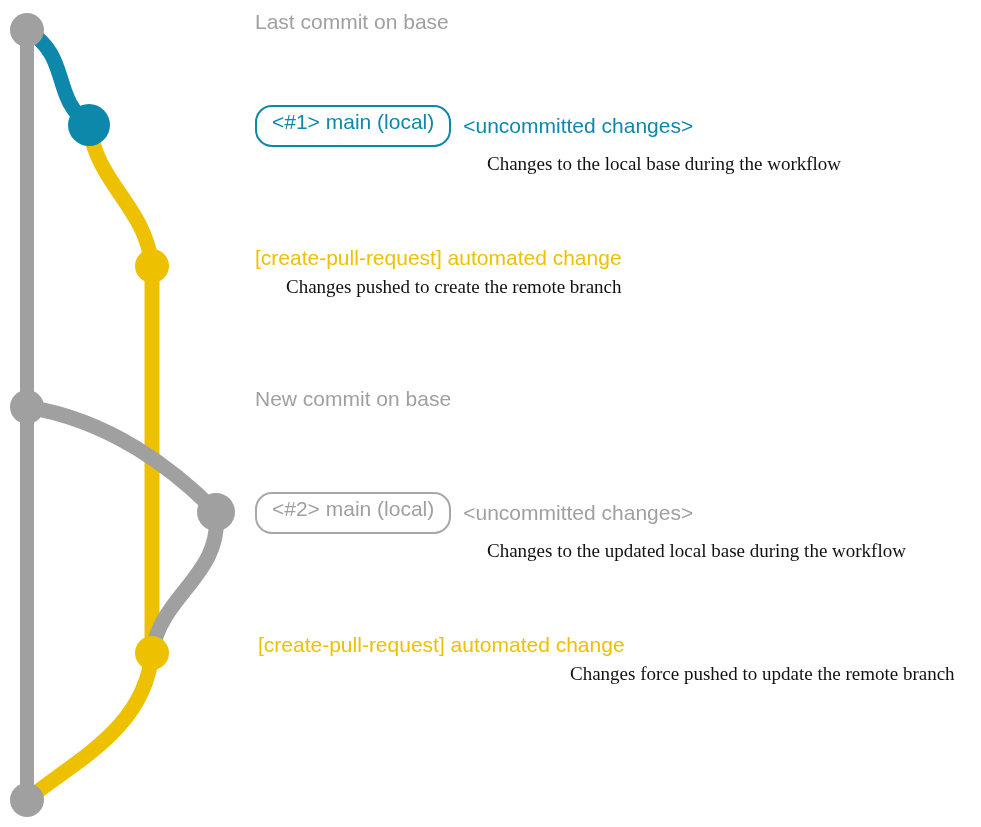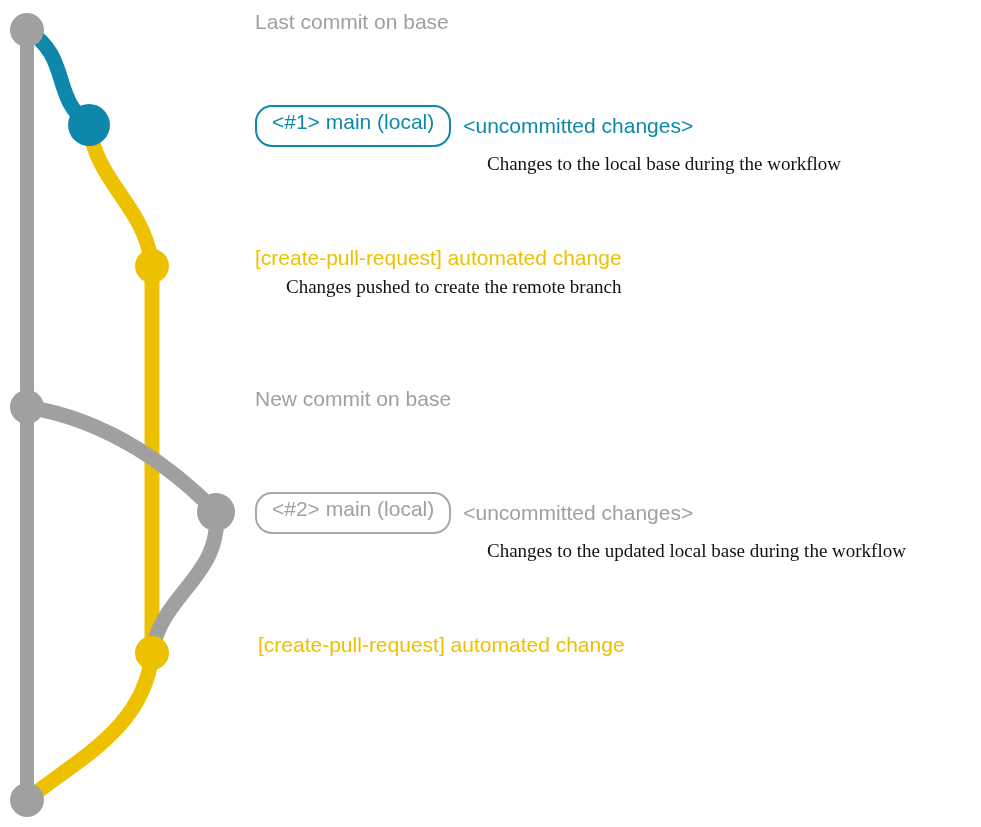--- a/index.html
+++ b/index.html
@@ -136,14 +136,15 @@
       <div class="row-main">
         <span class="ref-badge gray">&lt;#2&gt; main (local)</span>
         <span class="subject gray">&lt;uncommitted changes&gt;</span>
       </div>
       <div class="description" style="margin-left: 232px;">Changes to the updated local base during the workflow</div>
     </div>
     <div class="commit-row" style="left: 258px; top: 633px;">
       <div class="row-main">
         <span class="subject yellow">[create-pull-request] automated change</span>
       </div>
+      <div class="description" style="margin-left: 312px;">Changes force pushed to update the remote branch</div>
     </div>
   </div>
 
 </body></html>

